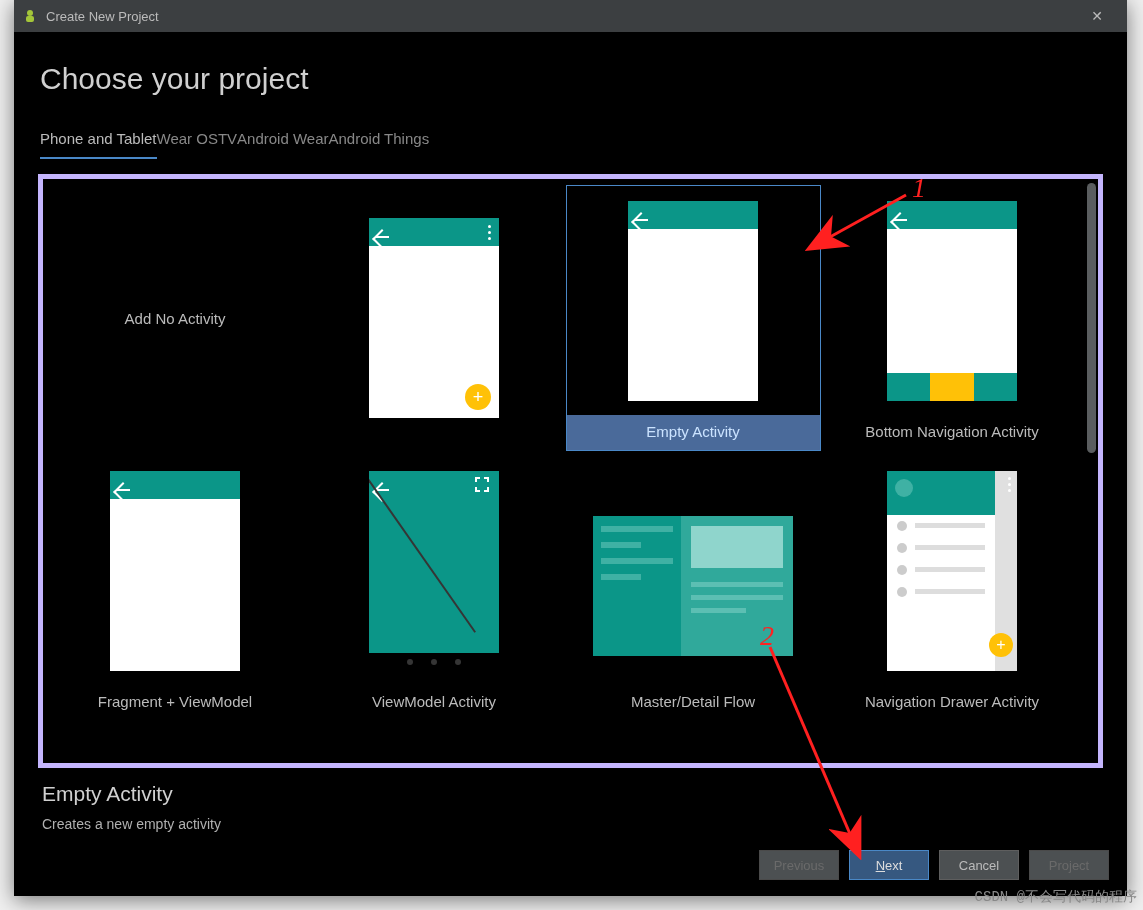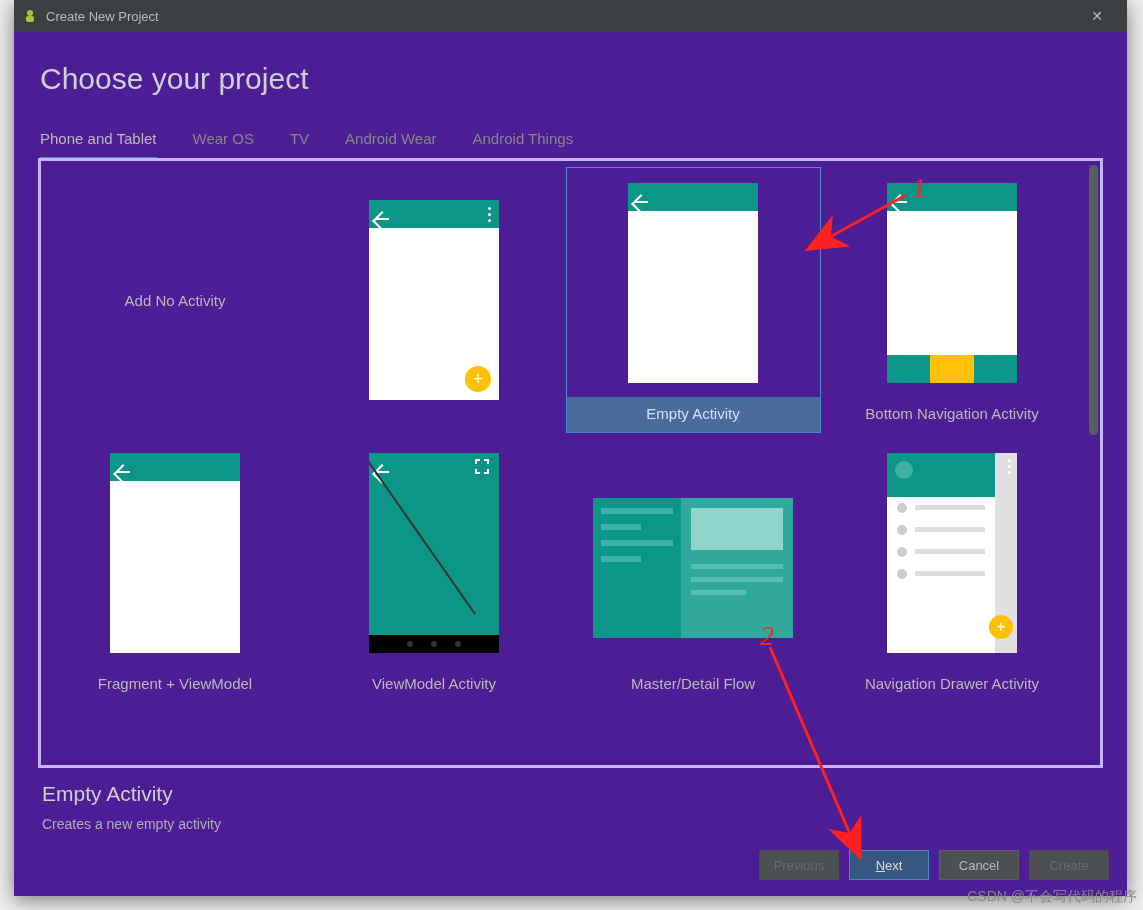--- a/index.html
+++ b/index.html
@@ -1,27 +1,27 @@
 <!DOCTYPE html>
 <html><head>
 <meta charset="utf-8">
 <style>
   html,body{margin:0;padding:0;height:100%;font-family:"Segoe UI",Arial,sans-serif;background:#f0f0f0;overflow:hidden}
-  .window{position:absolute;left:14px;top:0;width:1113px;height:896px;background:#4c1d95;color:#bbbbbb;display:flex;flex-direction:column;box-shadow:0 4px 20px rgba(0,0,0,.5)}
+  .window{position:absolute;left:14px;top:0;width:1113px;height:896px;background:#000000;color:#bbbbbb;display:flex;flex-direction:column;box-shadow:0 4px 20px rgba(0,0,0,.5)}
   .titlebar{height:32px;background:#3c3f41;display:flex;align-items:center;padding:0 8px;color:#bbbbbb;font-size:13px}
   .titlebar .logo{width:16px;height:16px;margin-right:8px;position:relative}
   .titlebar .logo svg{display:block}
   .titlebar .title{flex:1}
   .titlebar .close{width:44px;text-align:center;font-size:14px;color:#bbb;cursor:pointer}
   .content{flex:1;display:flex;flex-direction:column;padding:18px 24px 0 24px}
   h1{font-weight:300;font-size:30px;color:#d0d0d0;margin:12px 0 30px 2px}
-  .tabs{display:flex;gap:36px;font-size:15px;margin-bottom:0;padding-left:2px}
+  .tabs{display:flex;font-size:15px;margin-bottom:16px;padding-left:2px}
   .tab{color:#888;padding:4px 0 10px 0;cursor:pointer;border-bottom:2px solid transparent}
   .tab.active{color:#bbbbbb;border-bottom:2px solid #4a88c7}
-  .gallery-wrap{flex:1;border:3px solid #c4b5fd;margin-top:-1px;position:relative;overflow:hidden}
+  .gallery-wrap{flex:1;border:5px solid #c4b5fd;margin-top:-1px;position:relative;overflow:hidden}
   .gallery-scroll{position:absolute;top:0;left:0;right:14px;bottom:0;overflow-y:hidden;padding:0 0 0 0}
   .scrollbar{position:absolute;top:4px;right:2px;width:9px;height:270px;background:#5a5d5f;border-radius:5px}
   .gallery{display:grid;grid-template-columns:repeat(4,255px);grid-template-rows:266px 266px;justify-content:center;gap:4px 4px;padding:6px 6px}
   .cell{display:flex;flex-direction:column;align-items:center;justify-content:flex-end;cursor:pointer;border:1px solid transparent}
   .cell.selected{border:1px solid #4a88c7}
   .cell .thumb{flex:1;display:flex;align-items:center;justify-content:center;width:100%}
   .cell .label{font-size:15px;color:#bbbbbb;text-align:center;padding:8px 0 10px 0;width:100%}
   .cell.selected .label{background:#4a6a9a;color:#cbe3ff}
   .cell.noact{justify-content:center}
   .cell.noact .label{padding:0}
@@ -72,21 +72,21 @@
   .selection-info .name{font-size:21px;color:#d0d0d0;font-weight:500;margin-bottom:10px}
   .selection-info .desc{font-size:14px;color:#b0b0b0}
   .buttonbar{display:flex;justify-content:flex-end;gap:10px;padding:18px 18px 16px 0}
   .btn{min-width:78px;height:28px;border:1px solid #5e5e5e;background:#4c5052;color:#bbb;font-size:13px;display:flex;align-items:center;justify-content:center;cursor:pointer}
   .btn.disabled{color:#6a6a6a;border-color:#4a4a4a;cursor:default}
   .btn.primary{background:#365880;border-color:#4a88c7;color:#ddd}
   .btn .u{text-decoration:underline}
   
   .annot{position:absolute;pointer-events:none}
   .ann-num{color:#ff2222;font-size:28px;font-weight:400;font-style:italic;font-family:"Times New Roman",serif}
-  .watermark{position:absolute;right:6px;bottom:4px;color:#888;font-size:14px;font-family:Liberation Sans, sans-serif}
+  .watermark{position:absolute;right:6px;bottom:4px;color:#888;font-size:14px;font-family:Liberation Mono, monospace}
 </style>
 </head>
 <body>
 
 <div class="window">
   <div class="titlebar">
     <span class="logo">
       <svg width="16" height="16">
           <circle cx="8" cy="5" r="3" fill="#a4c639"></circle>
           <rect x="4" y="8" width="8" height="6" rx="2" fill="#a4c639"></rect>
@@ -246,21 +246,21 @@
     <div class="selection-info">
       <div class="name">Empty Activity</div>
       <div class="desc">Creates a new empty activity</div>
     </div>
   </div>
 
   <div class="buttonbar">
     <div class="btn disabled">Previous</div>
     <div class="btn primary"><span class="u">N</span>ext</div>
     <div class="btn">Cancel</div>
-    <div class="btn disabled">Create</div>
+    <div class="btn disabled">Project</div>
   </div>
 </div>
 
 <svg class="annot" style="left:0;top:0" width="1143" height="910">
   <defs>
     <marker id="ah" markerWidth="14" markerHeight="12" refX="12" refY="6" orient="auto">
       <path d="M0,0 L14,6 L0,12 L4,6 Z" fill="#ff2020"></path>
     </marker>
   </defs>
   <line x1="906" y1="195" x2="810" y2="248" stroke="#ff2020" stroke-width="3" marker-end="url(#ah)"></line>

